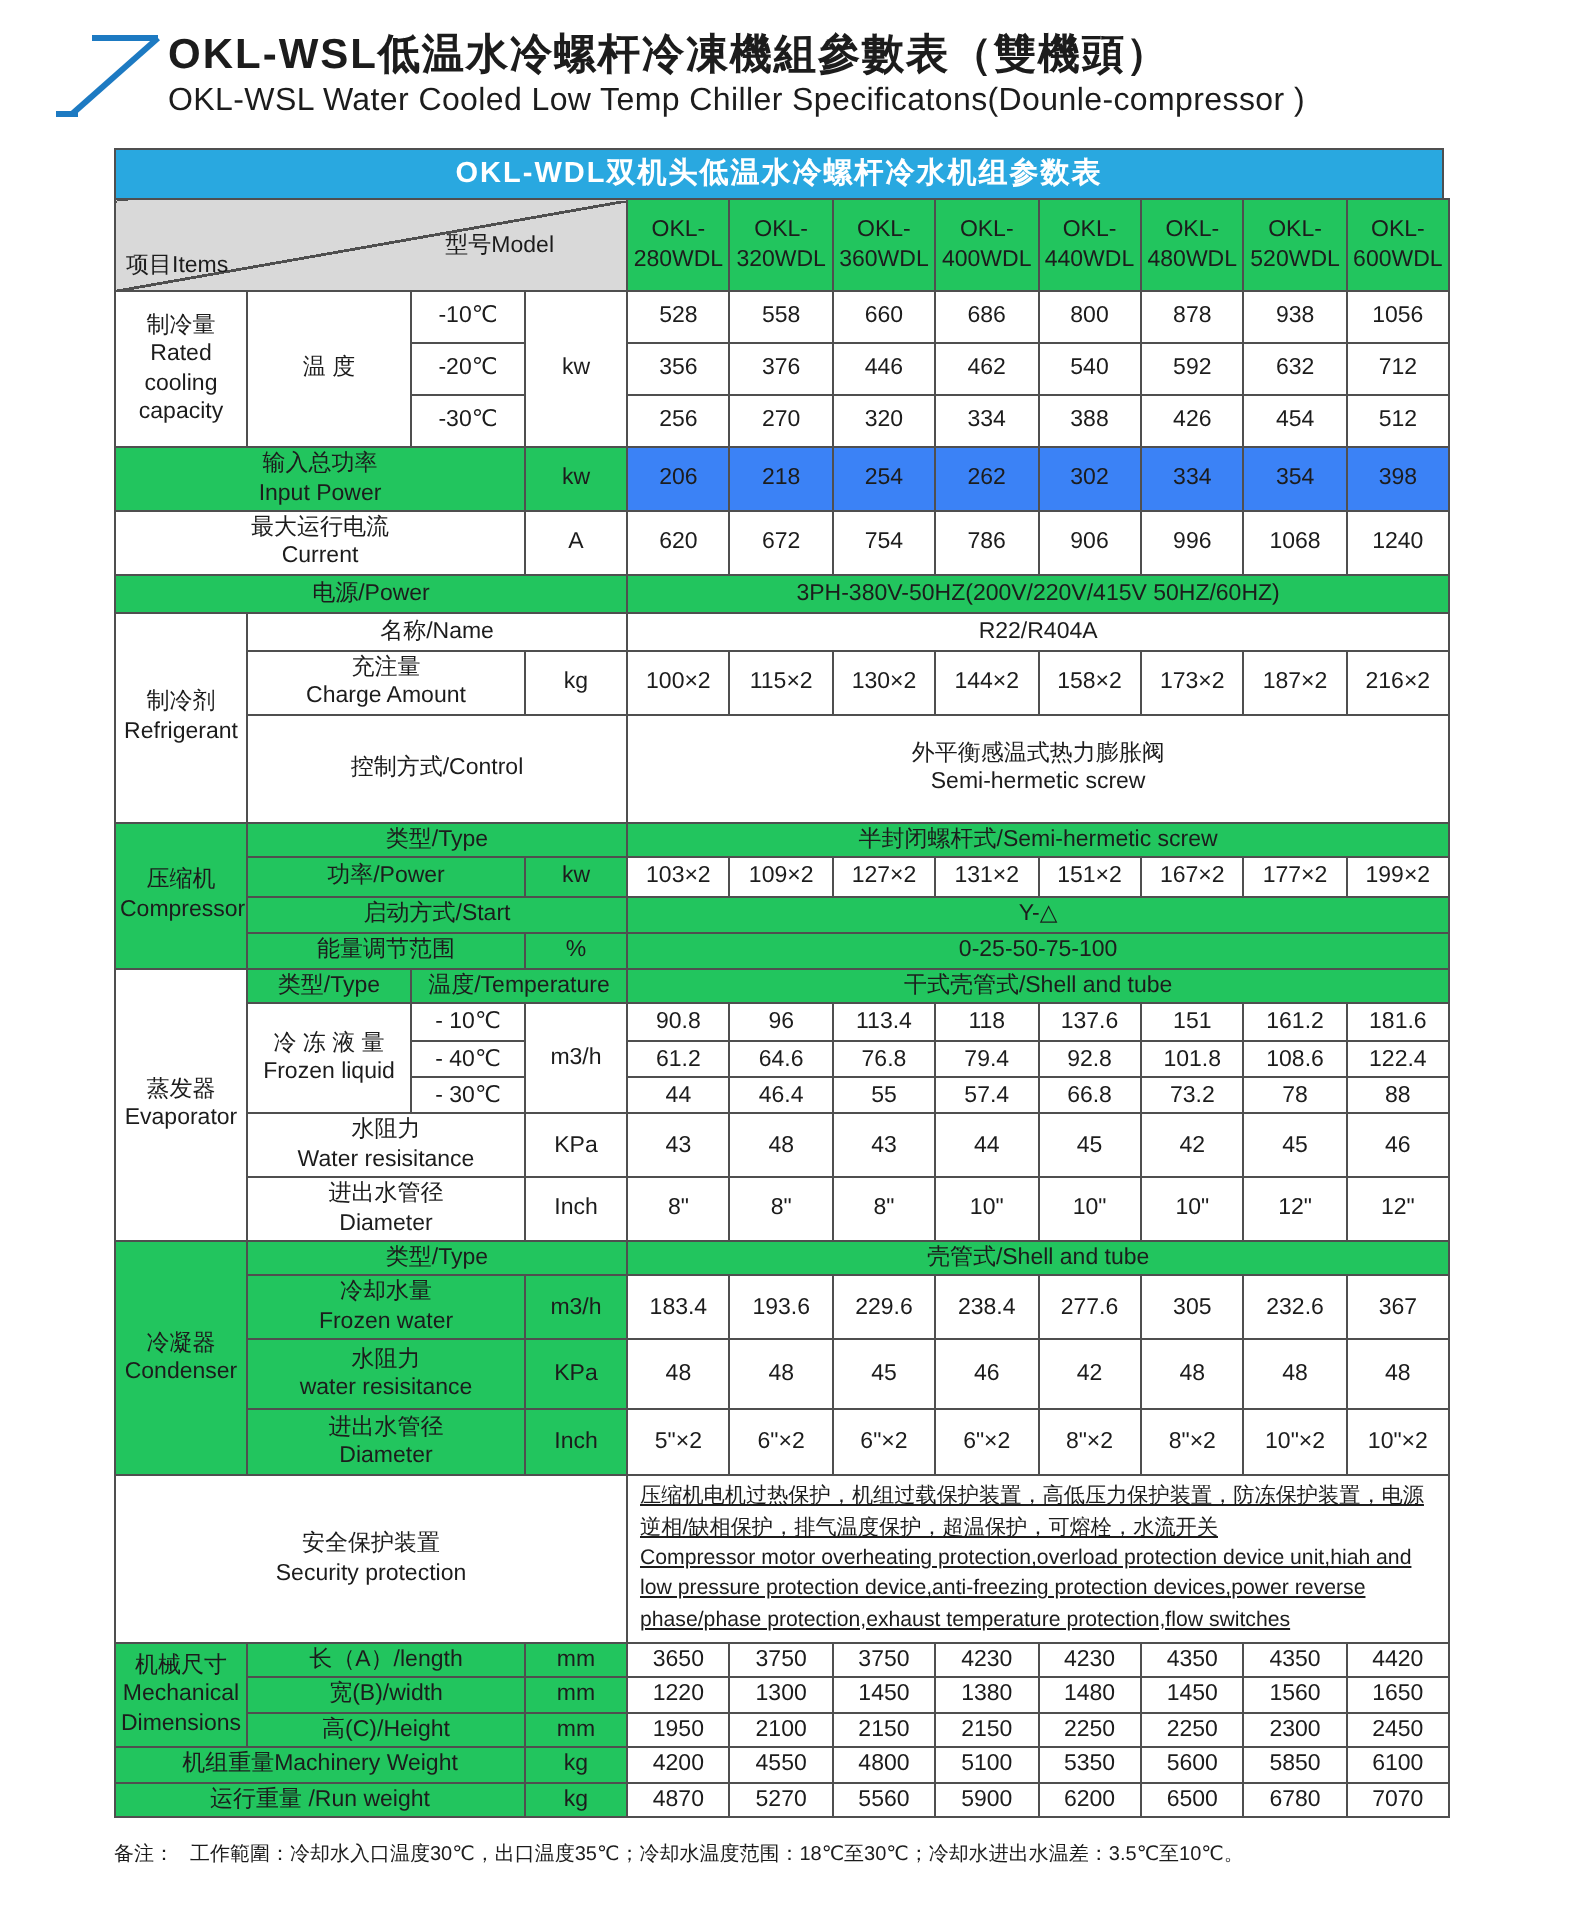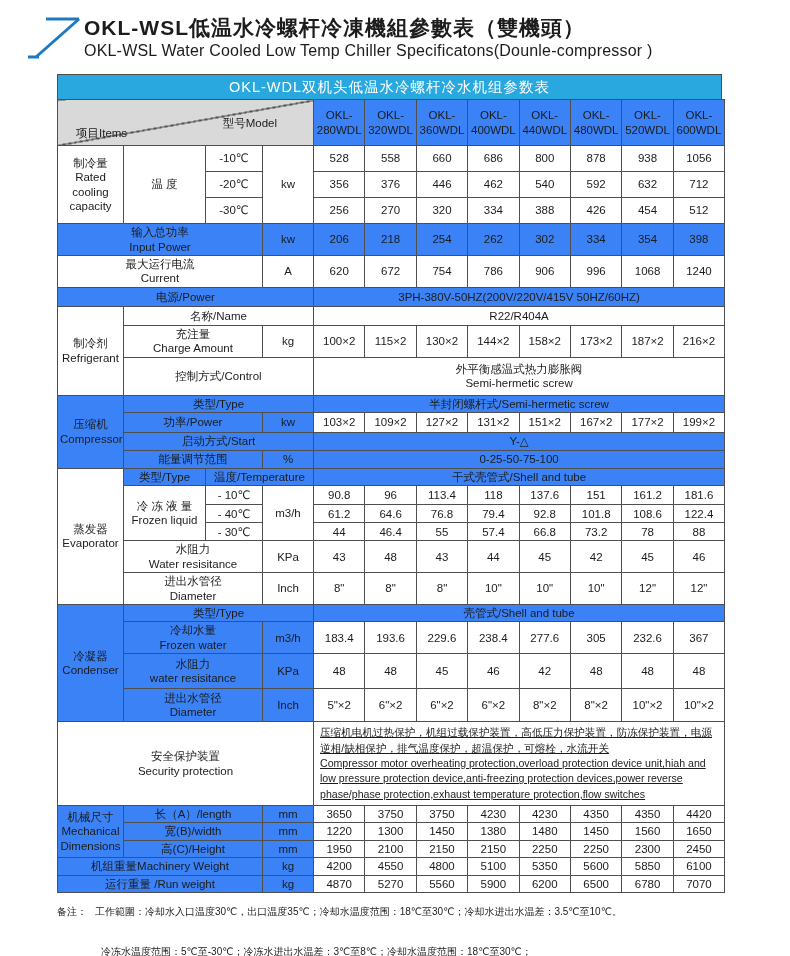--- a/index.html
+++ b/index.html
@@ -8,45 +8,45 @@
     font-family:"Liberation Sans","DejaVu Sans",sans-serif;color:#1c1c1c;
   }
   
   .titlebar{display:flex;align-items:flex-end;margin:10px 0 0 26px;}
   .logo{width:58px;height:48px;flex:0 0 auto;margin-top:2px;}
   .t-cn{font-size:21px;font-weight:bold;letter-spacing:1px;line-height:1.15;}
   .t-en{font-size:16px;font-weight:500;letter-spacing:0.2px;margin-top:2px;}
   
   .banner{
     width:665px;margin:14px 0 0 57px;height:25px;line-height:25px;
-    background:#29a8e0;color:#ffffff;font-weight:normal;font-size:14.5px;
+    background:#29a8e0;color:#ffffff;font-weight:bold;font-size:14.5px;
     text-align:center;border:1px solid #4f4f4f;border-bottom:none;
     letter-spacing:1px;box-sizing:border-box;
   }
   
   table{border-collapse:collapse;table-layout:fixed;width:667px;margin-left:57px;
         border:1.5px solid #4f4f4f;}
   td{
     border:1px solid #4f4f4f;text-align:center;vertical-align:middle;
     font-size:11.5px;line-height:1.25;padding:1px 2px;white-space:pre-line;
     overflow:hidden;background:#ffffff;
   }
-  td.g, tr.gall td{background:#3b82f6;}
+  td.g, tr.gall td{background:#22c55e;}
   tr.gall td.num{background:#3b82f6;}
   td.num{background:#ffffff;}
   td.sec{text-align:left;font-size:10.6px;line-height:1.45;padding:3px 6px;white-space:pre-line;text-decoration:underline;}
   td.model{font-size:11.5px;line-height:1.3;}
   
   td.diag{
     position:relative;background-color:#d9d9d9;
     background-image:linear-gradient(to bottom right,
       transparent calc(50% - 0.7px), #4f4f4f calc(50% - 0.7px),
       #4f4f4f calc(50% + 0.7px), transparent calc(50% + 0.7px));
   }
-  .ci{position:absolute;left:18px;bottom:5px;font-size:11.5px;text-align:center;}
+  .ci{position:absolute;left:5px;bottom:5px;font-size:11.5px;text-align:center;}
   .cm{position:absolute;right:36px;top:50%;transform:translateY(-50%);font-size:11.5px;margin-left:28px;}
   
   .notes{margin:11px 0 0 57px;font-size:10px;line-height:1.65;color:#1c1c1c;}
   .nlabel{margin-right:8px;}
   .nind{padding-left:44px;margin-top:24px;}
 </style>
 </head>
 <body>
 
 <div class="titlebar">
@@ -186,21 +186,21 @@
     <td>kg</td>
     <td class="num">100×2</td>
         <td class="num">115×2</td>
         <td class="num">130×2</td>
         <td class="num">144×2</td>
         <td class="num">158×2</td>
         <td class="num">173×2</td>
         <td class="num">187×2</td>
         <td class="num">216×2</td>
   </tr>
-  <tr style="height:38px">
+  <tr style="height:54px">
     <td colspan="3">控制方式/Control</td>
     <td colspan="8">外平衡感温式热力膨胀阀
 Semi-hermetic screw</td>
   </tr>
 
   <tr style="height:17px">
     <td rowspan="4" class="g">压缩机
 Compressor</td>
     <td colspan="3" class="g">类型/Type</td>
     <td colspan="8" class="g">半封闭螺杆式/Semi-hermetic screw</td>

